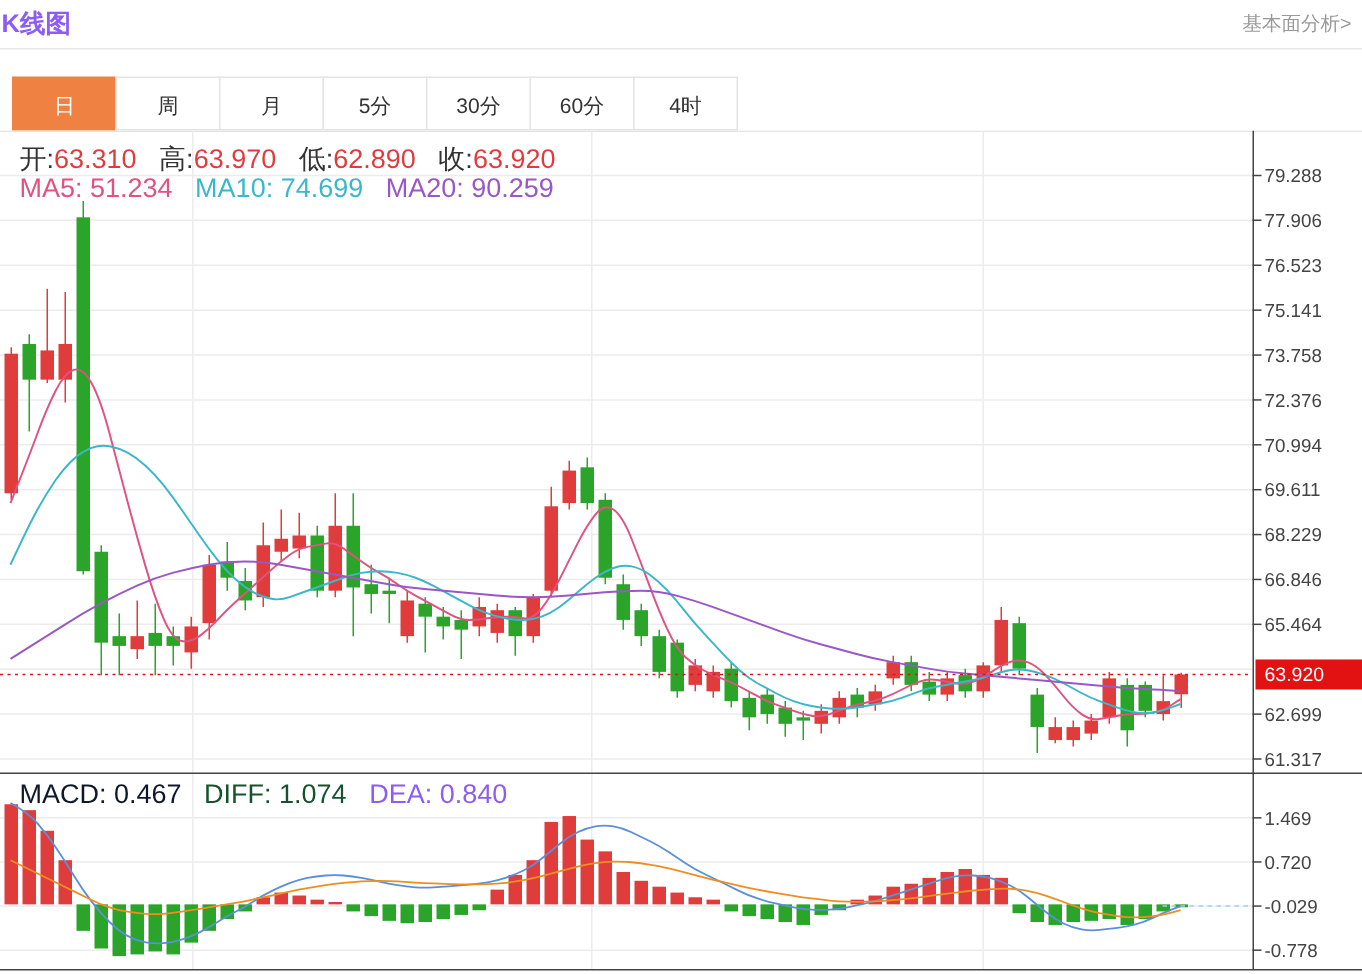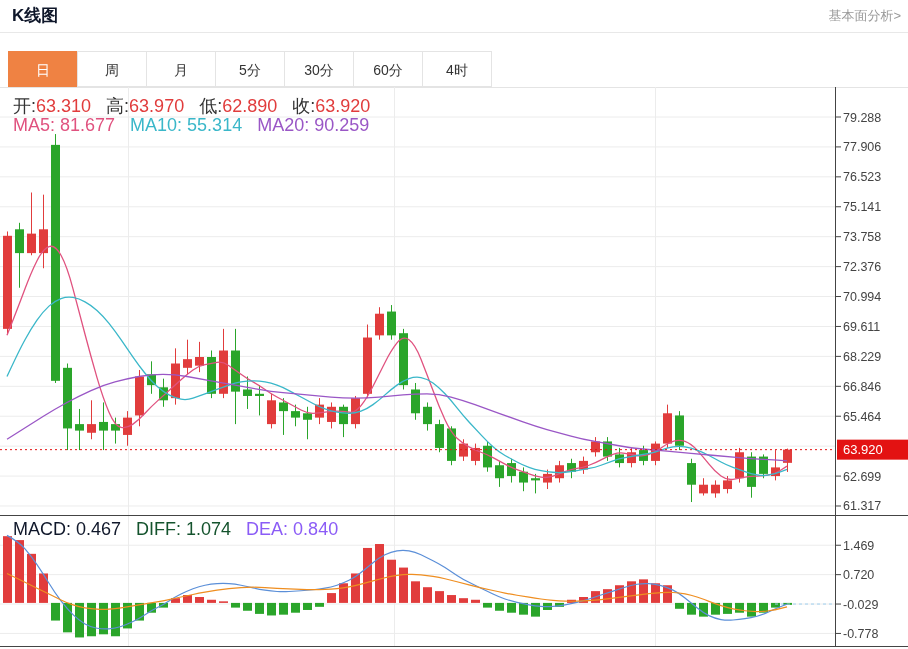--- a/index.html
+++ b/index.html
@@ -1,19 +1,19 @@
 <!DOCTYPE html>
 <html><head>
 <meta charset="utf-8">
 <style>
   html,body{margin:0;padding:0;background:#fff;}
   body{width:908px;height:649px;overflow:hidden;position:relative;
        font-family:"Liberation Sans","DejaVu Sans",sans-serif;color:#333;}
   .topbar{height:32px;border-bottom:1px solid #e8e8e8;position:relative;}
-  .page-title{font-size:17px;font-weight:bold;color:#0f172a;line-height:32px;padding-left:12px;margin:0;}
+  .page-title{font-size:17px;font-weight:bold;color:#8b5cf6;line-height:32px;padding-left:1px;margin:0;}
   .fund-link{position:absolute;right:7px;top:7px;font-size:13px;color:#999;text-decoration:none;cursor:pointer;}
   .tabs{display:flex;margin:18px 0 0 8px;}
   .tab{width:70px;height:36px;line-height:36px;text-align:center;font-size:14px;color:#333;
        background:#fff;border:1px solid #e4e4e4;margin-left:-1px;cursor:pointer;box-sizing:border-box;}
   .tab:first-child{margin-left:0;}
   .tab.active{color:#fff;border-color:transparent;}
   .chart-wrap{position:relative;width:908px;height:561px;}
   svg{display:block;}
   .overlay{position:absolute;left:13px;font-size:18px;white-space:nowrap;pointer-events:none;}
   .overlay span{margin-right:15px;}
@@ -303,15 +303,15 @@
       <rect x="735" y="515.9021739130435" width="9" height="9.812801932367165" fill="#2aa52a"></rect>
       <rect x="747" y="515.9021739130435" width="9" height="13.737922705313963" fill="#2aa52a"></rect>
       <rect x="759" y="515.9021739130435" width="9" height="9.812801932367165" fill="#2aa52a"></rect>
       <rect x="771" y="515.9021739130435" width="9" height="4.710144927536248" fill="#2aa52a"></rect>
       <rect x="783" y="515.9021739130435" width="9" height="1.962560386473342" fill="#2aa52a"></rect>
       <path d="M7,448.39009661835746 Q19,455.06280193236717 25,461.93176328502415 Q31,468.8007246376811 37,477.63224637681157 Q43,486.463768115942 49,496.27657004830917 Q55,506.08937198067633 61,513.93961352657 Q67,521.7898550724638 73,527.677536231884 Q79,533.5652173913044 85,536.9015700483092 Q91,540.237922705314 97,541.2192028985507 Q103,542.2004830917874 109,541.8079710144928 Q115,541.4154589371981 121,539.4528985507246 Q127,537.4903381642512 133,534.546497584541 Q139,531.6026570048309 145,527.677536231884 Q151,523.7524154589372 157,520.8085748792271 Q163,517.8647342995168 169,513.93961352657 Q175,510.0144927536232 181,507.070652173913 Q187,504.1268115942029 193,501.77173913043475 Q199,499.41666666666663 205,498.2391304347826 Q211,497.06159420289856 217,496.66908212560384 Q223,496.27657004830917 229,496.66908212560384 Q235,497.06159420289856 241,498.2391304347826 Q247,499.41666666666663 253,500.7904589371981 Q259,502.1642512077295 265,503.1455314009662 Q271,504.1268115942029 277,504.51932367149755 Q283,504.91183574879227 289,504.51932367149755 Q295,504.1268115942029 301,503.7342995169082 Q307,503.34178743961354 313,502.75301932367154 Q319,502.1642512077295 325,501.18297101449275 Q331,500.201690821256 337,498.2391304347826 Q343,496.27657004830917 349,493.33272946859904 Q355,490.38888888888886 361,485.48248792270533 Q367,480.57608695652175 373,475.66968599033817 Q379,470.7632850241546 385,467.81944444444446 Q391,464.8756038647343 397,463.89432367149755 Q403,462.9130434782609 409,463.89432367149755 Q415,464.8756038647343 421,467.81944444444446 Q427,470.7632850241546 433,473.7071256038647 Q439,476.6509661835749 445,480.57608695652175 Q451,484.5012077294686 457,488.42632850241546 Q463,492.3514492753623 469,495.2952898550725 Q475,498.2391304347826 481,501.18297101449275 Q487,504.1268115942029 493,507.070652173913 Q499,510.0144927536232 505,511.9770531400966 Q511,513.93961352657 517,515.3134057971015 Q523,516.6871980676328 529,517.8647342995168 Q535,519.042270531401 541,519.4347826086956 Q547,519.8272946859903 553,519.4347826086956 Q559,519.042270531401 565,517.8647342995168 Q571,516.6871980676328 577,515.3134057971015 Q583,513.93961352657 589,511.9770531400966 Q595,510.0144927536232 601,508.0519323671498 Q607,506.08937198067633 613,504.1268115942029 Q619,502.1642512077295 625,500.2016908212561 Q631,498.2391304347826 637,497.2578502415459 Q643,496.27657004830917 649,496.66908212560384 Q655,497.06159420289856 661,498.6316425120773 Q667,500.201690821256 673,503.1455314009662 Q679,506.08937198067633 685,510.9957729468599 Q691,515.9021739130435 697,520.8085748792271 Q703,525.7149758454107 709,528.6588164251208 Q715,531.6026570048309 721,532.5839371980676 Q727,533.5652173913044 733,532.9764492753623 Q739,532.3876811594203 745,531.6026570048309 Q751,530.8176328502416 757,529.2475845410628 Q763,527.677536231884 769,524.7336956521739 Q775,521.7898550724638 781,519.4347826086956 L787,517.0797101449275" fill="none" stroke="#5b8fd8" stroke-width="1.2"></path>
       <path d="M7,486.463768115942 Q19,492.3514492753623 25,495.2952898550725 Q31,498.2391304347826 37,501.18297101449275 Q43,504.1268115942029 49,507.070652173913 Q55,510.0144927536232 61,512.9583333333334 Q67,515.9021739130435 73,517.8647342995168 Q79,519.8272946859903 85,520.8085748792271 Q91,521.7898550724638 97,522.1823671497584 Q103,522.5748792270531 109,522.1823671497584 Q115,521.7898550724638 121,520.8085748792271 Q127,519.8272946859903 133,518.8460144927535 Q139,517.8647342995168 145,516.8834541062802 Q151,515.9021739130435 157,514.9208937198068 Q163,513.93961352657 169,512.5658212560386 Q175,511.19202898550725 181,510.0144927536232 Q187,508.8369565217391 193,507.46316425120773 Q199,506.08937198067633 205,505.1080917874396 Q211,504.1268115942029 217,503.1455314009662 Q223,502.1642512077295 229,501.5754830917874 Q235,500.9867149758454 241,500.59420289855075 Q247,500.201690821256 253,500.201690821256 Q259,500.201690821256 265,500.59420289855075 Q271,500.9867149758454 277,501.3792270531401 Q283,501.77173913043475 289,501.9679951690821 Q295,502.1642512077295 301,502.3605072463768 Q307,502.55676328502415 313,502.55676328502415 Q319,502.55676328502415 325,502.3605072463768 Q331,502.1642512077295 337,501.5754830917874 Q343,500.9867149758454 349,499.80917874396135 Q355,498.6316425120773 361,497.06159420289856 Q367,495.49154589371983 373,493.92149758454104 Q379,492.3514492753623 385,490.7814009661836 Q391,489.2113526570048 397,488.42632850241546 Q403,487.64130434782606 409,487.44504830917873 Q415,487.2487922705314 421,487.83756038647346 Q427,488.42632850241546 433,489.40760869565213 Q439,490.38888888888886 445,491.76268115942025 Q451,493.1364734299517 457,494.70652173913044 Q463,496.27657004830917 469,497.8466183574879 Q475,499.41666666666663 481,500.7904589371981 Q487,502.1642512077295 493,503.5380434782609 Q499,504.91183574879227 505,506.08937198067633 Q511,507.2669082125604 517,508.2481884057971 Q523,509.2294685990338 529,510.2107487922705 Q535,511.19202898550725 541,511.9770531400966 Q547,512.7620772946859 553,513.3508454106279 Q559,513.93961352657 565,514.1358695652174 Q571,514.3321256038647 577,514.1358695652174 Q583,513.93961352657 589,513.5471014492754 Q595,513.1545893719807 601,512.5658212560386 Q607,511.9770531400966 613,511.19202898550725 Q619,510.40700483091786 625,509.62198067632846 Q631,508.8369565217391 637,508.0519323671498 Q643,507.2669082125604 649,506.67814009661834 Q655,506.08937198067633 661,505.69685990338166 Q667,505.30434782608694 673,505.50060386473433 Q679,505.69685990338166 685,506.87439613526567 Q691,508.05193236714973 697,510.01449275362313 Q703,511.9770531400966 709,514.3321256038647 Q715,516.6871980676328 721,518.6497584541063 Q727,520.6123188405797 733,521.7898550724638 Q739,522.9673913043479 745,523.7524154589372 Q751,524.5374396135265 757,524.5374396135265 Q763,524.5374396135265 769,523.7524154589372 Q775,522.9673913043479 781,521.3973429951691 L787,519.8272946859903" fill="none" stroke="#ef8e20" stroke-width="1.2"></path>
       <line x1="775" y1="517.0404589371981" x2="835" y2="517.0404589371981" stroke="#9fd0f0" stroke-dasharray="3,3"></line>
     </svg>
   <div class="overlay ohlc-line"><span><span class="lbl">开:</span><span style="color: rgb(225, 60, 60); margin-right: 0px;">63.310</span></span><span><span class="lbl">高:</span><span style="color: rgb(225, 60, 60); margin-right: 0px;">63.970</span></span><span><span class="lbl">低:</span><span style="color: rgb(225, 60, 60); margin-right: 0px;">62.890</span></span><span><span class="lbl">收:</span><span style="color: rgb(225, 60, 60); margin-right: 0px;">63.920</span></span></div>
-  <div class="overlay ma-line"><span style="color: rgb(224, 82, 127);">MA5: 81.677</span><span style="color: rgb(58, 183, 201);">MA10: 55.314</span><span style="color: rgb(154, 87, 198);">MA20: 90.259</span></div>
+  <div class="overlay ma-line"><span style="color: rgb(224, 82, 127);">MA5: 51.234</span><span style="color: rgb(58, 183, 201);">MA10: 74.699</span><span style="color: rgb(154, 87, 198);">MA20: 90.259</span></div>
   <div class="overlay macd-line"><span style="color: #0f172a;">MACD: 0.467</span><span style="color: #14532d;">DIFF: 1.074</span><span style="color: #8b5cf6;">DEA: 0.840</span></div>
 </div>
 
 </body></html>

